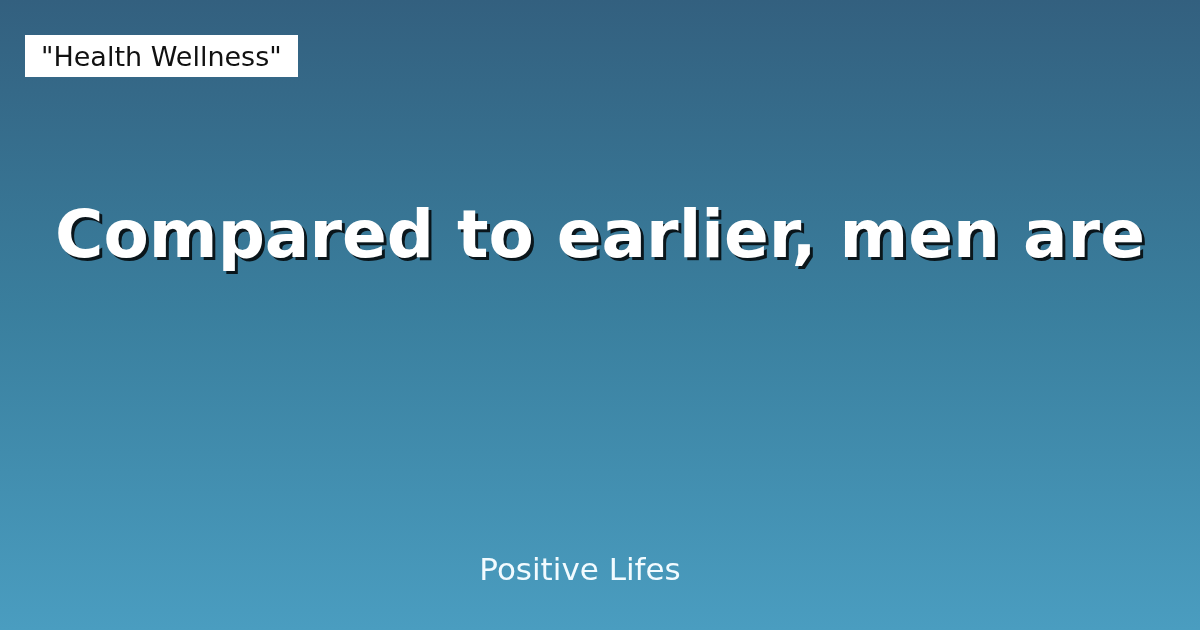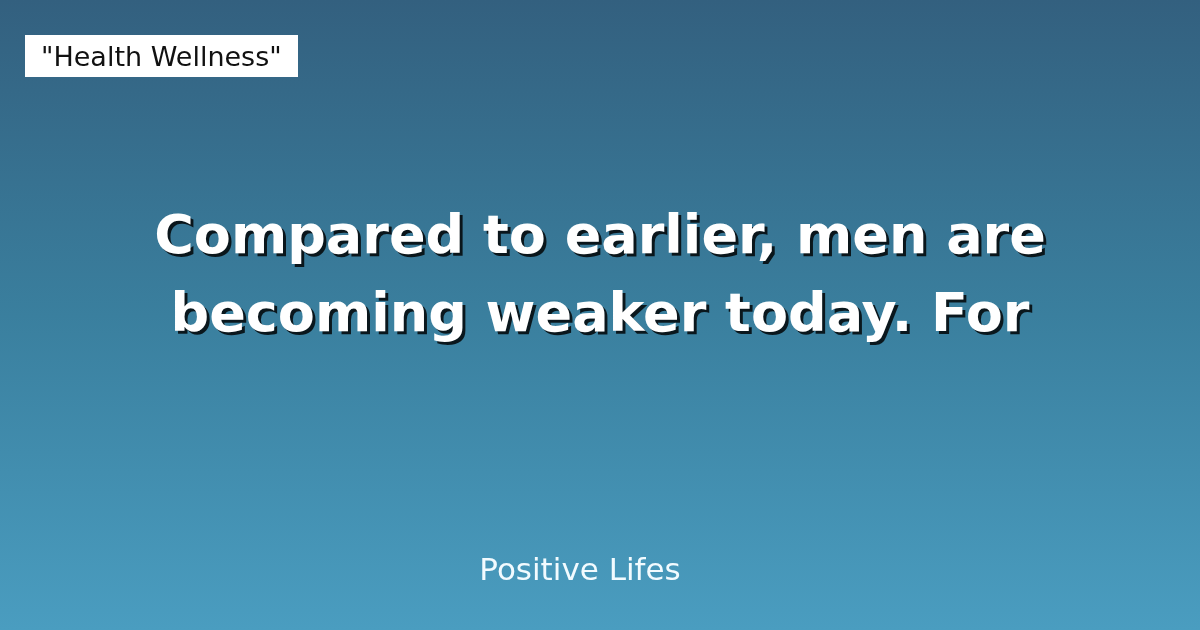--- a/index.html
+++ b/index.html
@@ -52,21 +52,21 @@
     left: 0;
     top: 196px;
     width: 1200px;
     text-align: center;
   }
 
   #headline .headline-line {
     display: block;
     font-family: "DejaVu Sans", sans-serif;
     font-weight: bold;
-    font-size: 54px;
+    font-size: 66px;
     line-height: 78px;
     color: #ffffff;
     white-space: nowrap;
     text-shadow: 3px 3px 0 rgba(0, 0, 0, 0.82);
     letter-spacing: 0px;
   }
 
   
   #footer-brand {
     position: absolute;
@@ -89,20 +89,19 @@
 <body>
 
 <div id="card">
 
   <div id="category-badge">
     <span class="badge-text">"Health Wellness"</span>
   </div>
 
   <div id="headline">
     <span class="headline-line">Compared to earlier, men are</span>
-    <span class="headline-line">becoming weaker today. For</span>
   </div>
 
   <div id="footer-brand">
     <span class="brand-text">Positive Lifes</span>
   </div>
 
 </div>
 
 </body></html>

